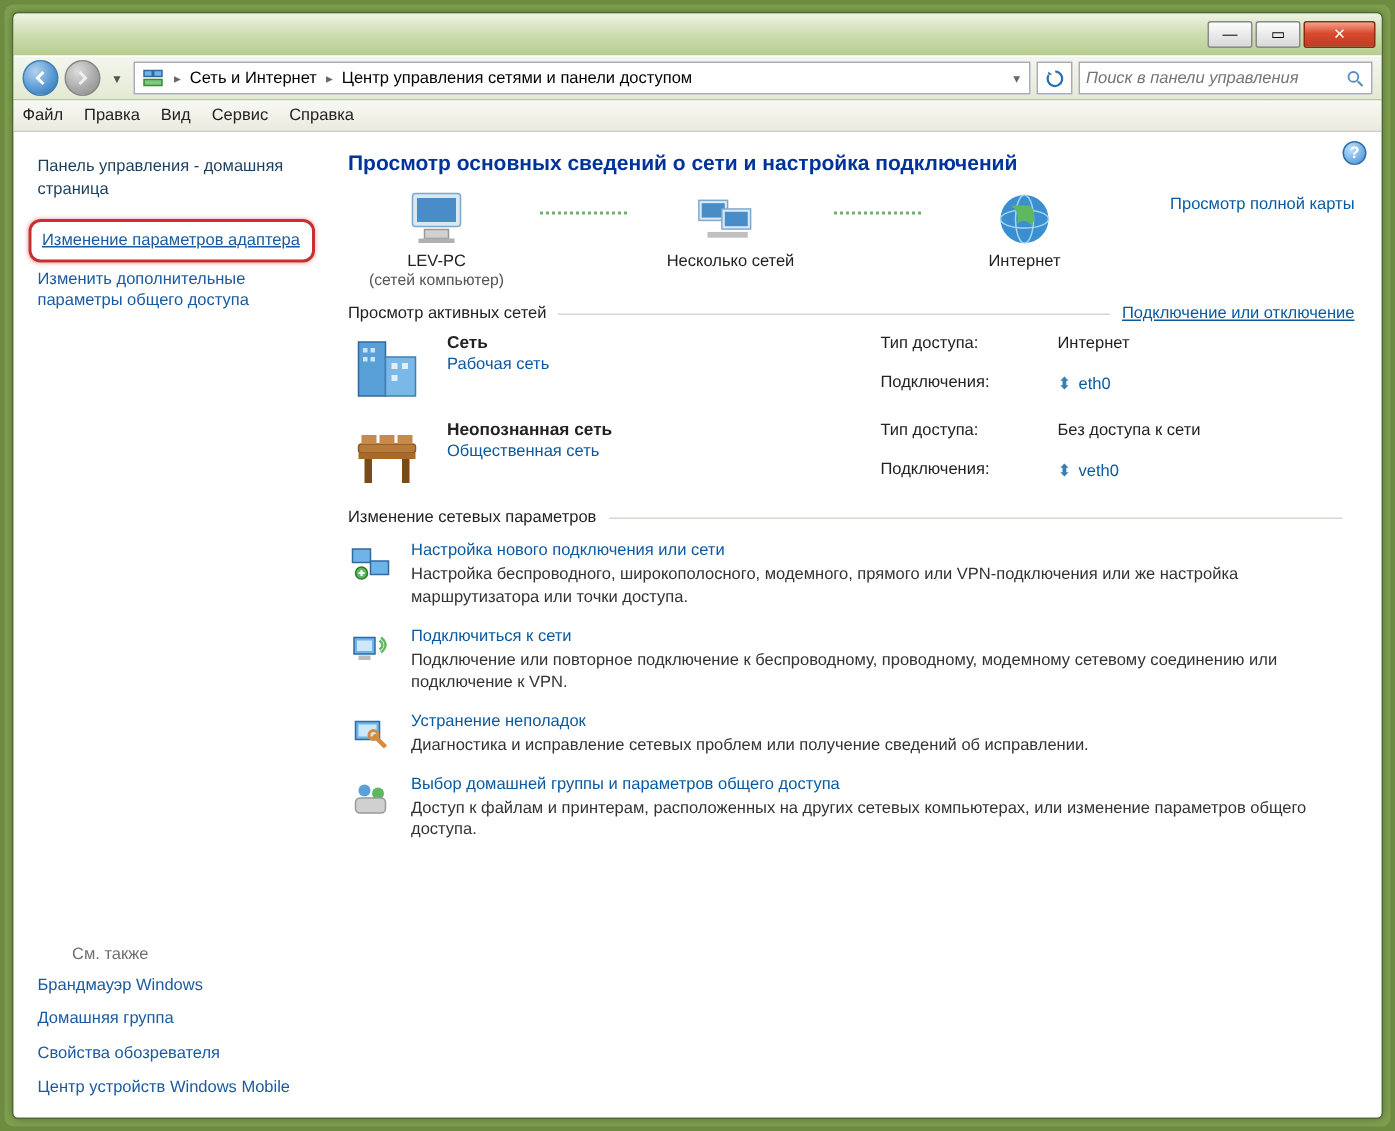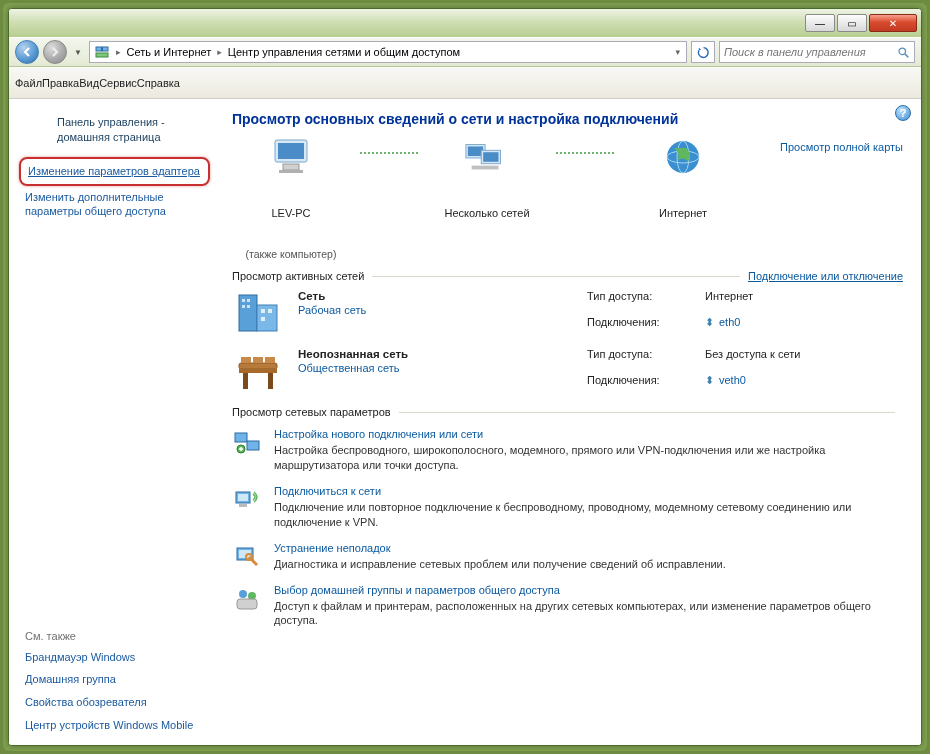--- a/index.html
+++ b/index.html
@@ -12,33 +12,33 @@
   .navrow { height:30px; background:linear-gradient(#f3f6ed,#e3ead3); border-top:1px solid #fff; border-bottom:1px solid #b8c79a; display:flex; align-items:center; padding:0 6px; gap:4px;}
   .navbtn { width:24px; height:24px; border-radius:50%; background:radial-gradient(circle at 35% 30%,#b5d2ef,#5b9bd5 55%,#2f6aa3); border:1px solid #3f7fb5; display:flex; align-items:center; justify-content:center; color:#fff; font-size:13px;}
   .navbtn.disabled { background:radial-gradient(circle at 35% 30%,#ddd,#aaa 55%,#888); border-color:#888; color:#eee;}
   .navdrop{ width:14px; height:20px; display:flex; align-items:center; justify-content:center; font-size:8px; color:#555;}
   .breadcrumb { flex:1; height:22px; border:1px solid #aab; background:#fff; display:flex; align-items:center; font-size:11px; color:#000; padding:0 4px; gap:4px;}
   .bcicon { width:16px; height:16px; display:flex; align-items:center; justify-content:center;}
   .arrow { color:#666; font-size:9px; padding:0 2px;}
   .refresh{ width:24px; height:22px; border:1px solid #aab; background:#fff; display:flex; align-items:center; justify-content:center; color:#2a6db0; font-size:12px;}
   .search { width:196px; height:22px; border:1px solid #aab; background:#fff; display:flex; align-items:center; padding:0 4px;}
   .search input{ border:0; outline:0; flex:1; font-size:11px; color:#888; font-style:italic;}
-  .menurow{ height:32px; background:linear-gradient(#f8f8f5,#eceade); border-bottom:1px solid #ccc; display:flex; align-items:center; padding:0 6px; font-size:11px; color:#222;}
+  .menurow{ height:21px; background:linear-gradient(#f8f8f5,#eceade); border-bottom:1px solid #ccc; display:flex; align-items:center; padding:0 6px; gap:14px; font-size:11px; color:#222;}
   .body { flex:1; display:flex; overflow:hidden;}
   .sidebar { width:205px; background:#fff; border-right:0; padding:12px 4px 8px 10px; font-size:11px; color:#1b5aa0; display:flex; flex-direction:column;}
   .sidebar .sitem { padding:4px 6px; line-height:1.35; cursor:pointer;}
-  .sidebar .sitem.dark { color:#1a3e5e;margin-left:32px;}
+  .sidebar .sitem.dark { color:#1a3e5e;}
   .sidebar .highlight { border:2px solid #c73030; border-radius:8px; padding:5px 7px; box-shadow:0 0 3px rgba(199,48,48,.5);text-decoration:underline;}
   .sidebar .spacer{ flex:1;}
-  .sidebar .seealso{ color:#707070; padding:4px 6px;}
+  .sidebar .seealso{ color:#707070; padding:4px 6px;margin-left:23px;}
   .main { flex:1; background:#fff; padding:6px 18px 10px 18px; overflow-y:auto; font-size:11px; color:#222; position:relative;}
   .helpicon { position:absolute; right:10px; top:6px; width:16px; height:16px; border-radius:50%; background:radial-gradient(circle at 35% 30%,#bfe1ff,#3f8fd0); color:#fff; font-size:11px; font-weight:bold; display:flex; align-items:center; justify-content:center; border:1px solid #2f6ea8;}
   h1.page { font-size:14px; font-weight:bold; color:#003399; margin:6px 0 10px;}
   .maprow{ display:flex; align-items:flex-start; gap:10px; margin-bottom:8px;}
-  .mapcol{ display:flex; flex-direction:column; align-items:center; width:118px; font-size:11px;gap:28px;}
+  .mapcol{ display:flex; flex-direction:column; align-items:center; width:118px; font-size:11px;}
   .mapcol .ic{ width:46px; height:40px; display:flex; align-items:center; justify-content:center; margin-bottom:2px;}
   .mapcol .lbl{ text-align:center; line-height:1.2;}
   .mapcol .sub{ color:#555; font-size:10.5px;}
   .dots{ flex:0 0 58px; height:40px; display:flex; align-items:center; justify-content:center;}
   .dotline{ width:100%; border-top:2px dotted #6fb26f; position:relative; top:-4px;}
   .fullmap{ color:#0b5aa0; font-size:11px; margin-top:4px;}
   .sectionhdr{ display:flex; align-items:center; margin:10px 0 8px; font-size:11px; color:#222;}
   .sectionhdr .line{ flex:1; border-top:1px solid #d8d8cc; margin:0 8px;}
   .sectionhdr .rlink{ color:#0b5aa0;text-decoration:underline;}
   .netitem{ display:flex; margin:6px 0 10px; gap:14px;}
@@ -83,21 +83,21 @@
       <span class="bcicon">
         <svg width="16" height="16" viewBox="0 0 16 16">
               <rect x="2" y="3" width="5.5" height="4" fill="#6fb4e8" stroke="#2f6aa0"></rect>
               <rect x="8.5" y="3" width="5.5" height="4" fill="#6fb4e8" stroke="#2f6aa0"></rect>
               <rect x="2" y="9" width="12" height="4" fill="#7fc97f" stroke="#3a8a3a"></rect>
             </svg>
       </span>
       <span class="arrow">▸</span>
       <span>Сеть и Интернет</span>
       <span class="arrow">▸</span>
-      <span>Центр управления сетями и общим доступом</span>
+      <span>Центр управления сетями и панели доступом</span>
       <span style="flex:1"></span>
       <span class="arrow">▾</span>
     </div>
     <div class="refresh">
       <svg width="13" height="13" viewBox="0 0 16 16">
             <path d="M8 2 A6 6 0 1 1 2.5 5" stroke="#2a6db0" stroke-width="1.8" fill="none"></path>
             <path d="M2 2 L2.5 5 L5.5 4.5 Z" fill="#2a6db0"></path>
           </svg>
     </div>
     <div class="search">
@@ -141,21 +141,21 @@
         <div class="mapcol">
           <div class="ic">
             <svg width="44" height="38" viewBox="0 0 44 38">
                   <rect x="6" y="2" width="32" height="22" rx="2" fill="#d8e8f5" stroke="#7aa8cc"></rect>
                   <rect x="9" y="5" width="26" height="16" fill="#4a8cc7"></rect>
                   <rect x="14" y="26" width="16" height="6" fill="#d0d0d0" stroke="#999"></rect>
                   <rect x="10" y="32" width="24" height="3" fill="#b0b0b0"></rect>
                 </svg>
           </div>
           <div class="lbl">LEV-PC</div>
-          <div class="sub">(также компьютер)</div>
+          <div class="sub">(сетей компьютер)</div>
         </div>
         <div class="dots">
               <div class="dotline"></div>
             </div>
         <div class="mapcol">
           <div class="ic">
             <svg width="48" height="38" viewBox="0 0 48 38">
                   <rect x="2" y="6" width="20" height="14" fill="#d8e8f5" stroke="#7aa8cc"></rect>
                   <rect x="4" y="8" width="16" height="10" fill="#4a8cc7"></rect>
                   <rect x="18" y="12" width="20" height="14" fill="#d8e8f5" stroke="#7aa8cc"></rect>
@@ -233,21 +233,21 @@
         </div>
         <div class="netright">
           <span>Тип доступа:</span>
           <span>Без доступа к сети</span>
           <span>Подключения:</span>
           <span class="val link"><span class="connflag">⬍</span><span>veth0</span></span>
         </div>
       </div>
 
       <div class="sectionhdr">
-        <span>Просмотр сетевых параметров</span>
+        <span>Изменение сетевых параметров</span>
         <div class="line"></div>
       </div>
 
       <div class="settingitem">
         <div class="seticon">
           <svg width="28" height="28" viewBox="0 0 28 28">
                 <rect x="2" y="4" width="12" height="9" fill="#6fb4e8" stroke="#2f6aa0"></rect>
                 <rect x="14" y="12" width="12" height="9" fill="#6fb4e8" stroke="#2f6aa0"></rect>
                 <circle cx="8" cy="20" r="4" fill="#5fb85f" stroke="#2a7a2a"></circle>
                 <path d="M8 18 v4 M6 20 h4" stroke="#fff" stroke-width="1.4"></path>

